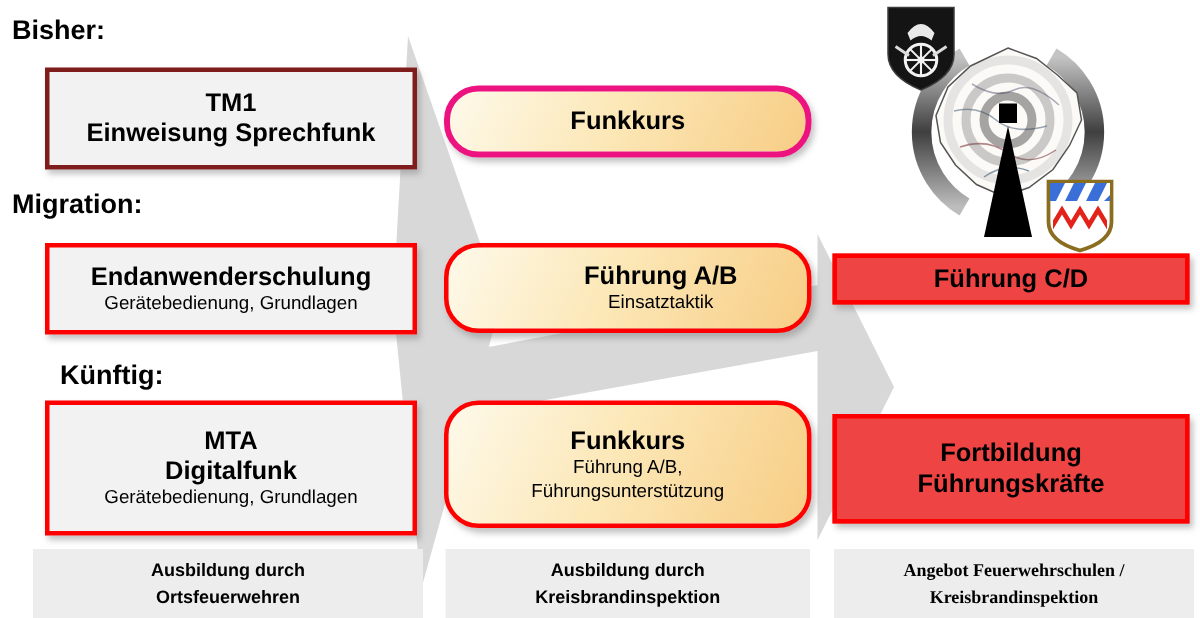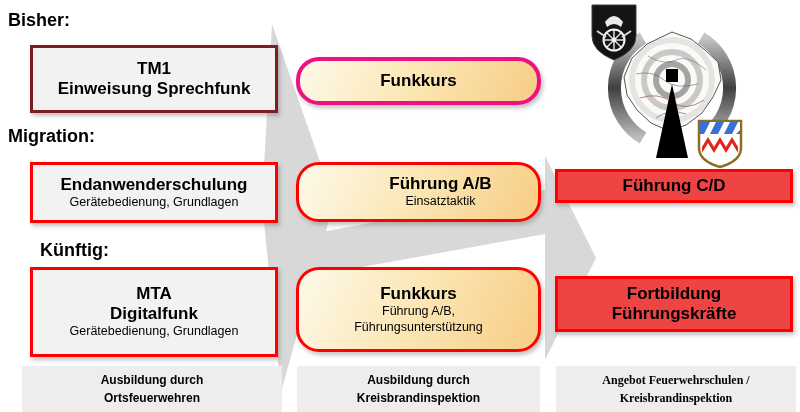--- a/index.html
+++ b/index.html
@@ -27,21 +27,21 @@
   .c1{left:30px;width:248px;}
   .c2{left:296px;width:245px;}
   .c3{left:555px;width:238px;}
   #box-tm1{top:45px;height:68px;}
   #box-funkkurs-top{top:57px;height:48px;}
   #box-endanwender{top:162px;height:61px;}
   #box-fuehrung-ab{top:162px;height:60px;padding-left:44px;}
   #box-fuehrung-cd{top:169px;height:34px;}
   #box-mta{top:267px;height:90px;justify-content:center;}
   #box-funkkurs-bottom{top:267px;height:85px;}
-  #box-fortbildung{top:276px;height:56px;}
+  #box-fortbildung{top:276px;height:73px;}
   .footer{
     position:absolute;top:366px;height:46px;z-index:1;background:#ededed;
     display:flex;flex-direction:column;justify-content:center;text-align:center;
     font-weight:bold;font-size:12px;line-height:1.5;
   }
   #footer-1{left:22px;width:260px;}
   #footer-2{left:297px;width:243px;}
   #footer-3{left:556px;width:240px;font-family:Liberation Serif, serif;}
   #logo{position:absolute;left:552px;top:0;z-index:1;}
 </style>

